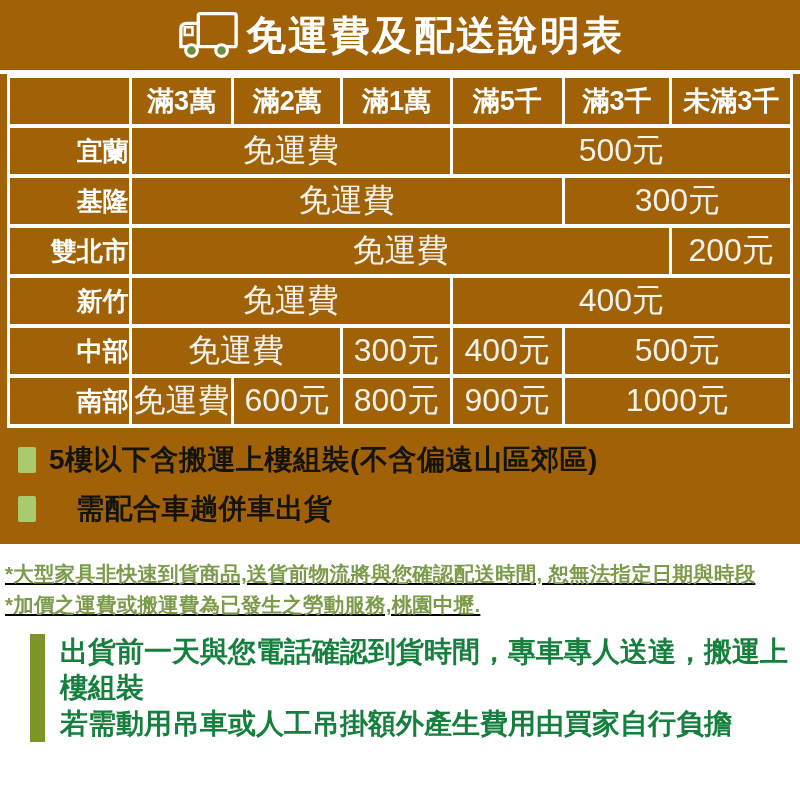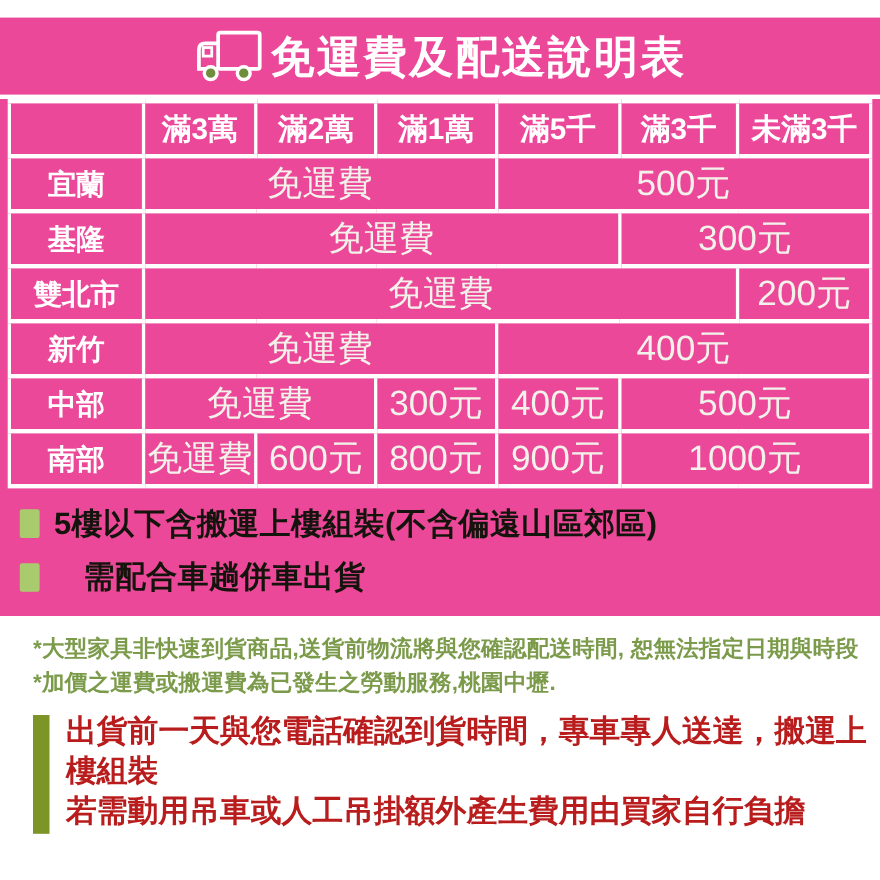--- a/index.html
+++ b/index.html
@@ -1,63 +1,63 @@
 <!DOCTYPE html>
 <html><head>
 <meta charset="utf-8">
 <style>
   html,body{margin:0;padding:0;}
   body{
     width:800px;height:800px;overflow:hidden;background:#ffffff;
     font-family:"Liberation Sans","DejaVu Sans",sans-serif;
     -webkit-font-smoothing:antialiased;
   }
-  .green-block{background:#ec4899;margin-top:16px;}
+  .green-block{background:#a16207;}
   
   .title-bar{
     height:70px;display:flex;align-items:center;justify-content:center;
     border-bottom:4px solid #ffffff;gap:6px;
   }
   .title-bar h1{
     margin:0;color:#ffffff;font-size:40px;font-weight:bold;letter-spacing:2px;
   }
   .truck{display:flex;align-items:center;}
   
   table.fees{
     table-layout:fixed;border-collapse:collapse;
     width:786px;margin:0 7px;
   }
   table.fees th,table.fees td{
     border:3px solid #ffffff;border-top-width:4px;border-bottom-width:4px;
     height:46px;text-align:center;vertical-align:middle;padding:0;
     color:#f3f2ea;font-size:32px;font-weight:normal;
   }
   table.fees thead th{font-weight:bold;color:#ffffff;font-size:27px;}
-  table.fees th.region{font-weight:bold;color:#ffffff;font-size:26px;}
+  table.fees th.region{font-weight:bold;color:#ffffff;font-size:26px;text-align:right;}
   table.fees th.corner{border-left-color:#ffffff;}
   
   .green-notes{padding:13px 0 16px 18px;}
   .gnote{display:flex;align-items:center;margin-bottom:11px;}
   .gnote:last-child{margin-bottom:0;gap:27px;}
   .gnote .sq{
     width:18px;height:26px;background:#a9cb6e;border-radius:2px;
     margin-right:13px;flex:0 0 auto;
   }
   .gnote .gtxt{color:#14140c;font-size:28px;font-weight:bold;letter-spacing:0.5px;text-align:center;}
   
-  .footnotes{padding:14px 6px 0 30px;}
+  .footnotes{padding:14px 6px 0 5px;text-decoration:underline;}
   .footnote{
     margin:0;color:#7b9b4b;font-size:20.5px;font-weight:bold;line-height:31px;
     letter-spacing:0.2px;
   }
   .delivery{display:flex;margin:14px 0 0 30px;}
   .delivery .bar-olive{
     width:15px;background:#7d9427;margin-right:15px;flex:0 0 auto;
   }
-  .delivery .dtext{color:#b91c1c;font-size:28px;font-weight:bold;line-height:36px;font-family:Liberation Mono, monospace;}
+  .delivery .dtext{color:#15803d;font-size:28px;font-weight:bold;line-height:36px;}
 </style>
 </head>
 <body>
 
 <div>
 
   <div class="green-block">
 
     <div class="title-bar">
       <span class="truck">

